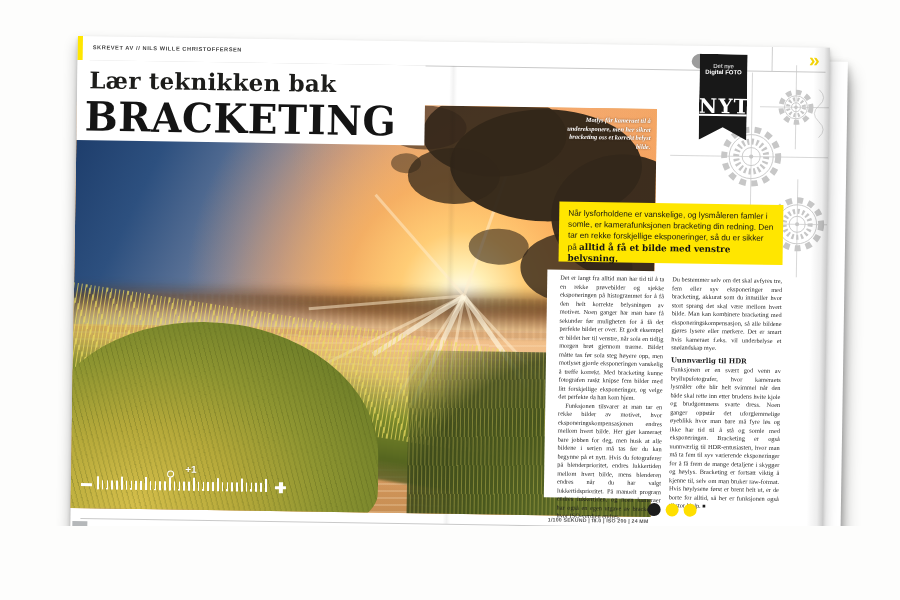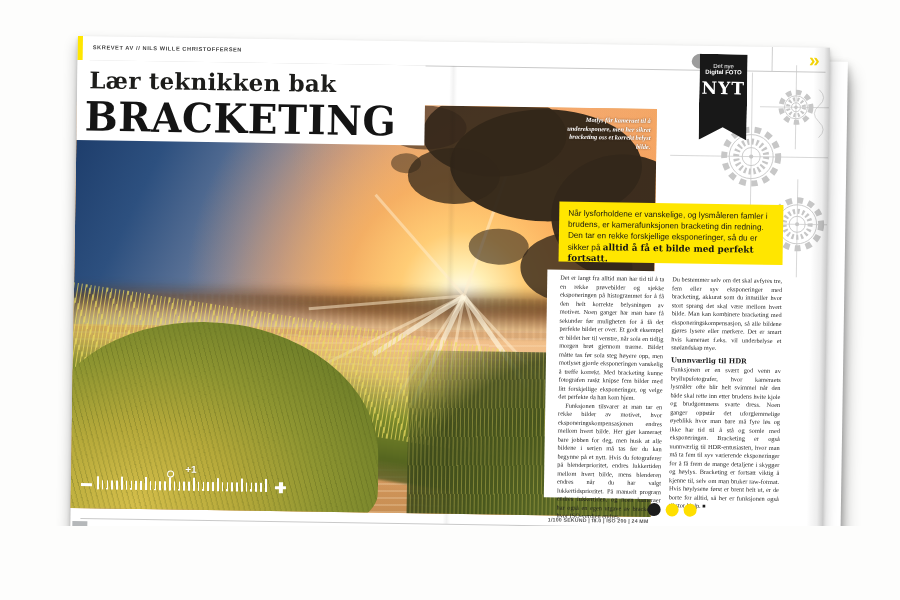--- a/index.html
+++ b/index.html
@@ -32,21 +32,21 @@
     font-size:23px;color:#1d1d1b;letter-spacing:.2px;}
   .main-title{position:absolute;left:8px;top:32px;font-family:"DejaVu Serif",serif;font-weight:900;
     font-size:39px;color:#141414;letter-spacing:.5px;transform:scaleY(1.04);transform-origin:top left;}
 
   
   .ribbon-curl{position:absolute;left:614px;top:8px;width:18px;height:15px;background:#9c9c9c;border-radius:50%;}
   .ribbon{position:absolute;left:622px;top:8px;width:48px;height:86px;background:#181818;color:#fff;
     clip-path:polygon(0 0,100% 0,100% 100%,50% 85%,0 100%);text-align:center;}
   .ribbon .small1{margin-top:9px;font-size:6px;}
   .ribbon .small2{font-size:6px;font-weight:bold;}
-  .ribbon .big{margin-top:3px;font-family:"DejaVu Serif",serif;font-weight:900;font-size:17px;letter-spacing:1px;}
+  .ribbon .big{margin-top:19px;font-family:"DejaVu Serif",serif;font-weight:900;font-size:20px;letter-spacing:1px;text-decoration:underline;}
 
   
   .gears{position:absolute;left:588px;top:14px;width:164px;height:240px;}
 
   
   .photo{position:absolute;left:0;top:64px;width:580px;height:408px;overflow:hidden;background:#e8a45c;}
   .sky{position:absolute;inset:0;
     background:
       radial-gradient(circle at 85% 8%, rgba(242,160,108,.55) 0%, rgba(242,160,108,0) 45%),
       linear-gradient(115deg,#1b3a68 0%,#2d507f 14%,#6d7f9f 30%,#c4ad99 46%,#eebd87 60%,#f4ab62 76%,#f4a156 100%);}
@@ -255,21 +255,21 @@
         <div class="plus-h"></div>
         <div class="plus-v"></div>
       </div>
     </div>
 
     <div class="headline-box">
       <div class="kicker">Lær teknikken bak</div>
       <div class="main-title">BRACKETING</div>
     </div>
 
-    <div class="intro"><span>Når lysforholdene er vanskelige, og lysmåleren famler i brudens, er kamerafunksjonen bracketing din redning. Den tar en rekke forskjellige eksponeringer, så du er sikker på </span><b>alltid å få et bilde med perfekt fortsatt.</b></div>
+    <div class="intro"><span>Når lysforholdene er vanskelige, og lysmåleren famler i somle, er kamerafunksjonen bracketing din redning. Den tar en rekke forskjellige eksponeringer, så du er sikker på </span><b>alltid å få et bilde med venstre belysning.</b></div>
 
     <div class="col-underlay"></div>
     <div class="col col1">
       <p>Det er langt fra alltid man har tid til å ta en rekke prøvebilder og sjekke eksponeringen på histogrammet for å få den helt korrekte belysningen av motivet. Noen ganger har man bare få sekunder før muligheten for å få det perfekte bildet er over. Et godt eksempel er bildet her til venstre, når sola en tidlig morgen brøt gjennom trærne. Bildet måtte tas før sola steg høyere opp, men motlyset gjorde eksponeringen vanskelig å treffe korrekt. Med bracketing kunne fotografen raskt knipse fem bilder med litt forskjellige eksponeringer, og velge det perfekte da han kom hjem.</p>
       <p class="indent">Funksjonen tilsvarer at man tar en rekke bilder av motivet, hvor eksponeringskompensasjonen endres mellom hvert bilde. Her gjør kameraet bare jobben for deg, men husk at alle bildene i serien må tas før du kan begynne på et nytt. Hvis du fotograferer på blenderprioritet, endres lukkertiden mellom hvert bilde, mens blenderen endres når du har valgt lukkertidsprioritet. På manuelt program endres lukkertiden, og noen kameraer har også en egen utgave av bracketing, hvor ISO-verdien endres.</p>
     </div>
     <div class="col col2">
       <p>Du bestemmer selv om det skal avfyres tre, fem eller syv eksponeringer med bracketing, akkurat som du innstiller hvor stort sprang det skal være mellom hvert bilde. Man kan kombinere bracketing med eksponeringskompensasjon, så alle bildene gjøres lysere eller mørkere. Det er smart hvis kameraet f.eks. vil underbelyse et snølandskap mye.</p>
       <div class="subhead">Uunnværlig til HDR</div>
       <p><span>Funksjonen er en svært god venn av bryllupsfotografer, hvor kameraets lysmåler ofte blir helt svimmel når den både skal rette inn etter brudens hvite kjole og brudgommens svarte dress. Noen ganger oppstår det uforglemmelige øyeblikk hvor man bare må fyre løs og ikke har tid til å stå og somle med eksponeringen. Bracketing er også uunnværlig til HDR-entusiasten, hvor man må ta fem til syv varierende eksponeringer for å få frem de mange detaljene i skygger og høylys. Bracketing er fortsatt viktig å kjenne til, selv om man bruker raw-format. Hvis høylysene først er brent helt ut, er de borte for alltid, så her er funksjonen også til stor hjelp.</span> <span class="endmark">■</span></p>

